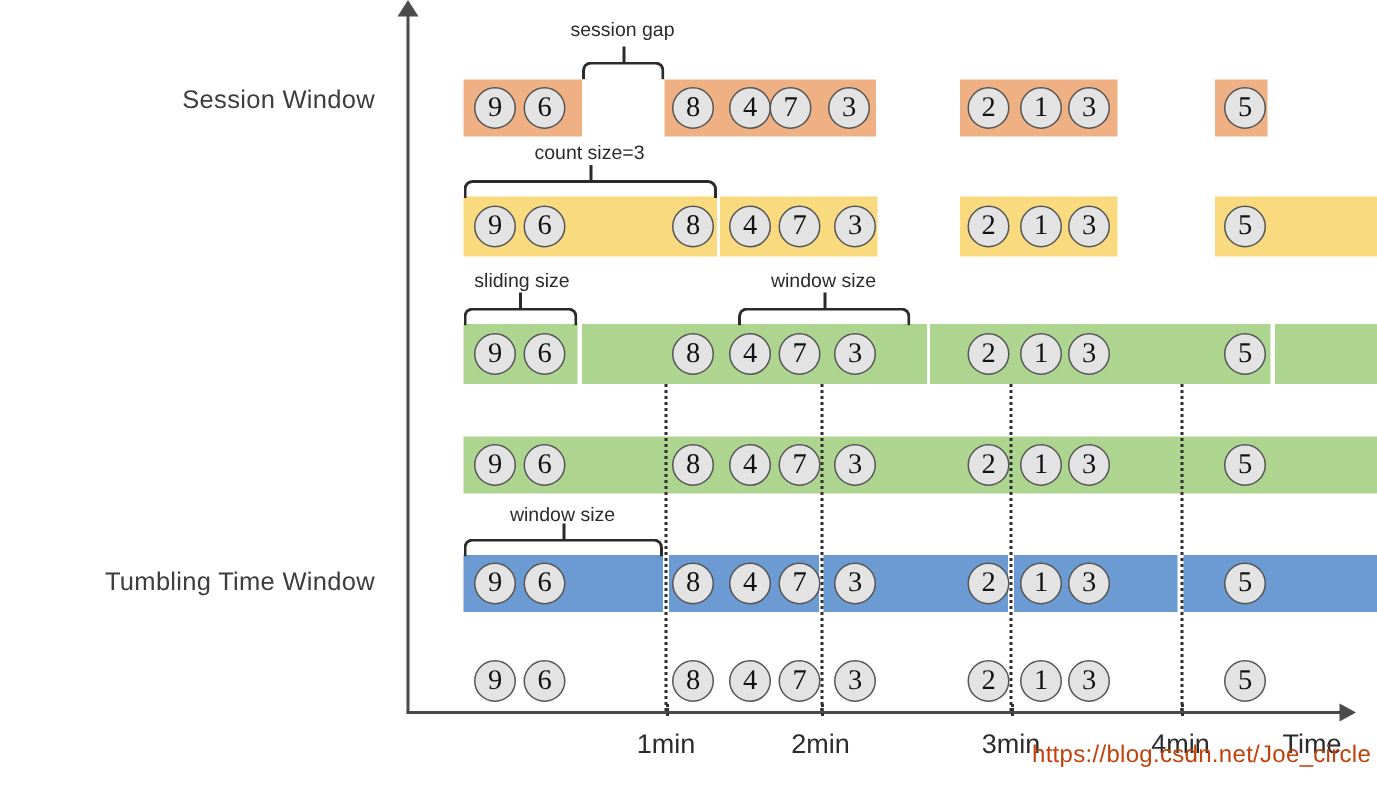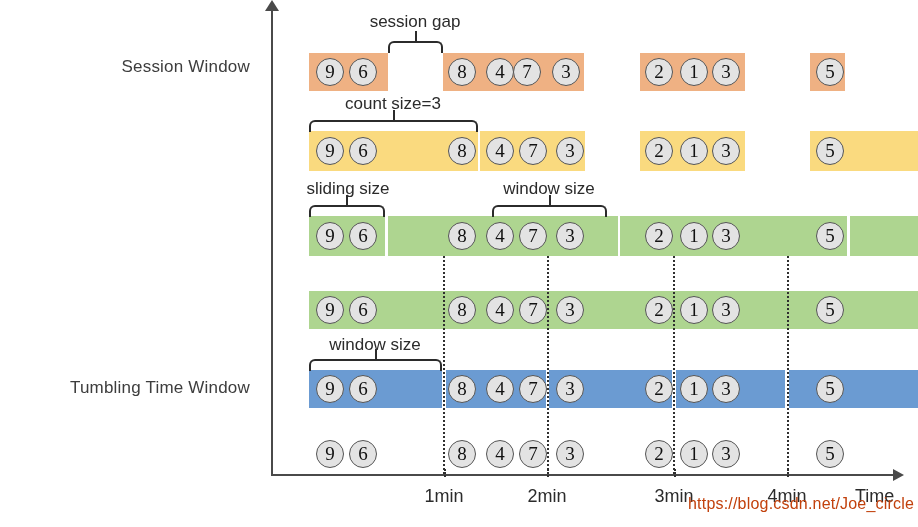--- a/index.html
+++ b/index.html
@@ -105,21 +105,21 @@
   }
   .brace .stem {
     position:absolute;
     left:50%; bottom:11px;
     width:0; height:11px;
     border-left:2px solid #2b2b2b;
     transform:translateX(-1px);
   }
   .annot {
     position:absolute;
-    font-size:17px;
+    font-size:13px;
     color:#2b2b2b;
     white-space:nowrap;
     transform:translateX(-50%);
     z-index:5;
   }
 
   .watermark {
     position:absolute;
     left:688px; top:495px;
     font-size:16px;

